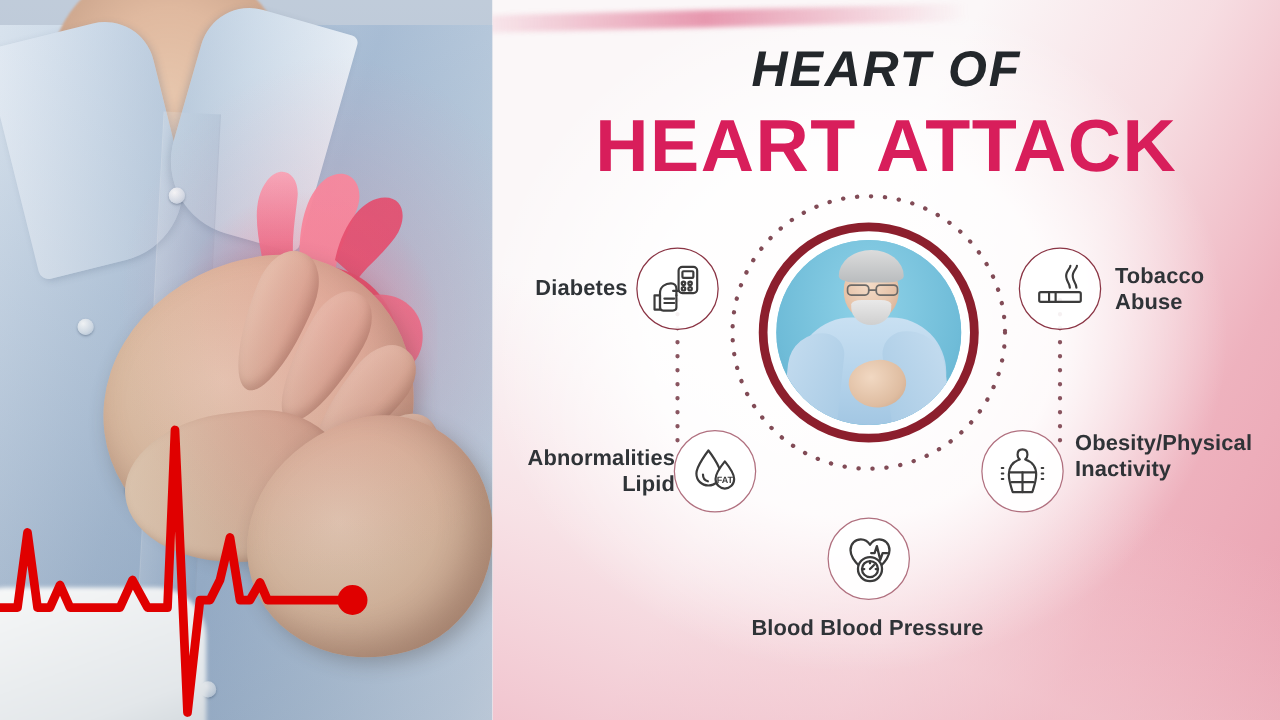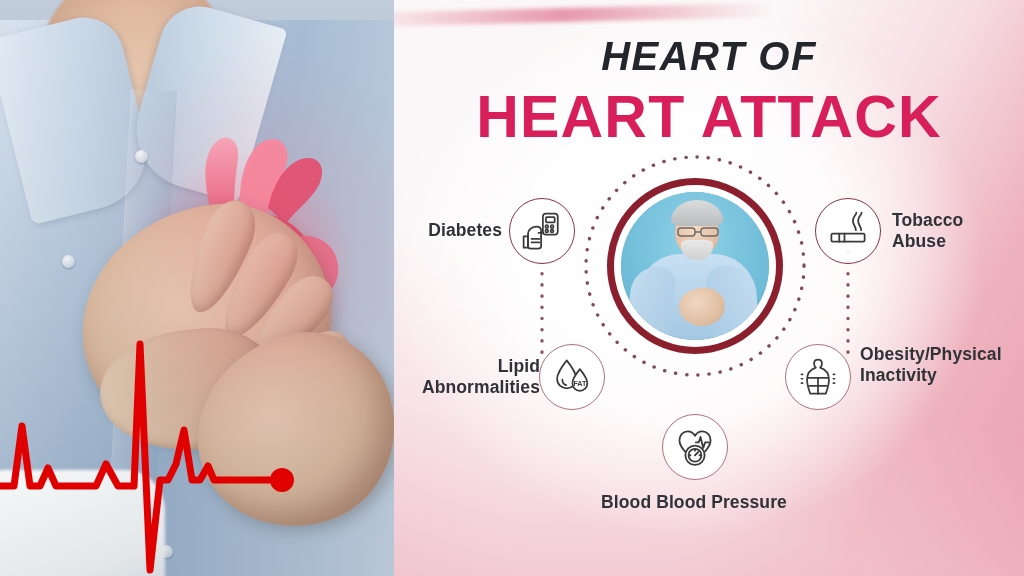--- a/index.html
+++ b/index.html
@@ -121,21 +121,21 @@
     color:#d81e5b;line-height:1;margin-top:12px;
   }
 
   .diagram{position:absolute;left:0;top:148px;width:630px;height:400px;}
 
   .node{
     position:absolute;width:66px;height:66px;border-radius:50%;
     background:rgba(255,255,255,.92);
     border:1.6px solid #8a3444;
     box-sizing:border-box;
-    display:flex;align-items:center;justify-content:center;
+    display:flex;align-items:center;padding-left:11px;
   }
   .node.soft{border-color:#b0707f;}
   .node svg{display:block;}
 
   .label{
     position:absolute;
     font-size:17.5px;font-weight:600;color:#2f3337;line-height:1.18;
     letter-spacing:.1px;white-space:nowrap;
   }
   .label.r{text-align:right;}
@@ -337,22 +337,22 @@
         <svg width="42" height="42" viewBox="0 0 48 48">
           <g fill="none" stroke="#3b3b3b" stroke-width="2" stroke-linejoin="round" stroke-linecap="round">
             <path d="M18 5 C18 5 7 19 7 26 C7 32.5 11.9 37 18 37 C24.1 37 29 32.5 29 26 C29 19 18 5 18 5 Z"></path>
             <path d="M13 27 C13 30.5 14.8 32.5 17.5 33.2"></path>
             <path d="M33 15 C33 15 24.5 25.5 24.5 31 C24.5 36.2 28.3 39.8 33 39.8 C37.7 39.8 41.5 36.2 41.5 31 C41.5 25.5 33 15 33 15 Z" fill="#ffffff"></path>
           </g>
           <text x="33" y="34.6" font-family="Liberation Sans, sans-serif" font-size="8.2" font-weight="700" fill="#3b3b3b" text-anchor="middle">FAT</text>
         </svg>
       </div>
       <div class="label r" style="left:-112px;top:208px;width:258px;">
+        <div>Abnormalities</div>
         <div>Lipid</div>
-        <div>Abnormalities</div>
       </div>
 
       <div class="node soft" style="left:391px;top:196px;">
         <svg width="42" height="42" viewBox="0 0 48 48">
           <g fill="none" stroke="#3b3b3b" stroke-width="2" stroke-linejoin="round" stroke-linecap="round">
             <path d="M24 4 C21 4 19.5 6 19.5 8.8 C19.5 11 20.5 12.4 21.5 13.2 C16 15 11.5 19.5 11.5 27 C11.5 33 13.5 38 15 43 L33 43 C34.5 38 36.5 33 36.5 27 C36.5 19.5 32 15 26.5 13.2 C27.5 12.4 28.5 11 28.5 8.8 C28.5 6 27 4 24 4 Z"></path>
             <path d="M12 25 L36 25"></path>
             <path d="M24 25 L24 43"></path>
             <path d="M14 34 L34 34"></path>
           </g>

